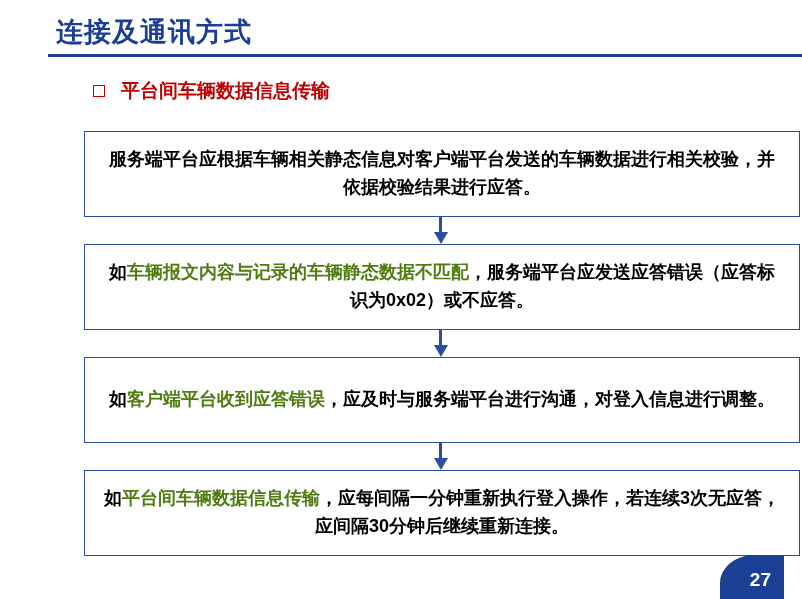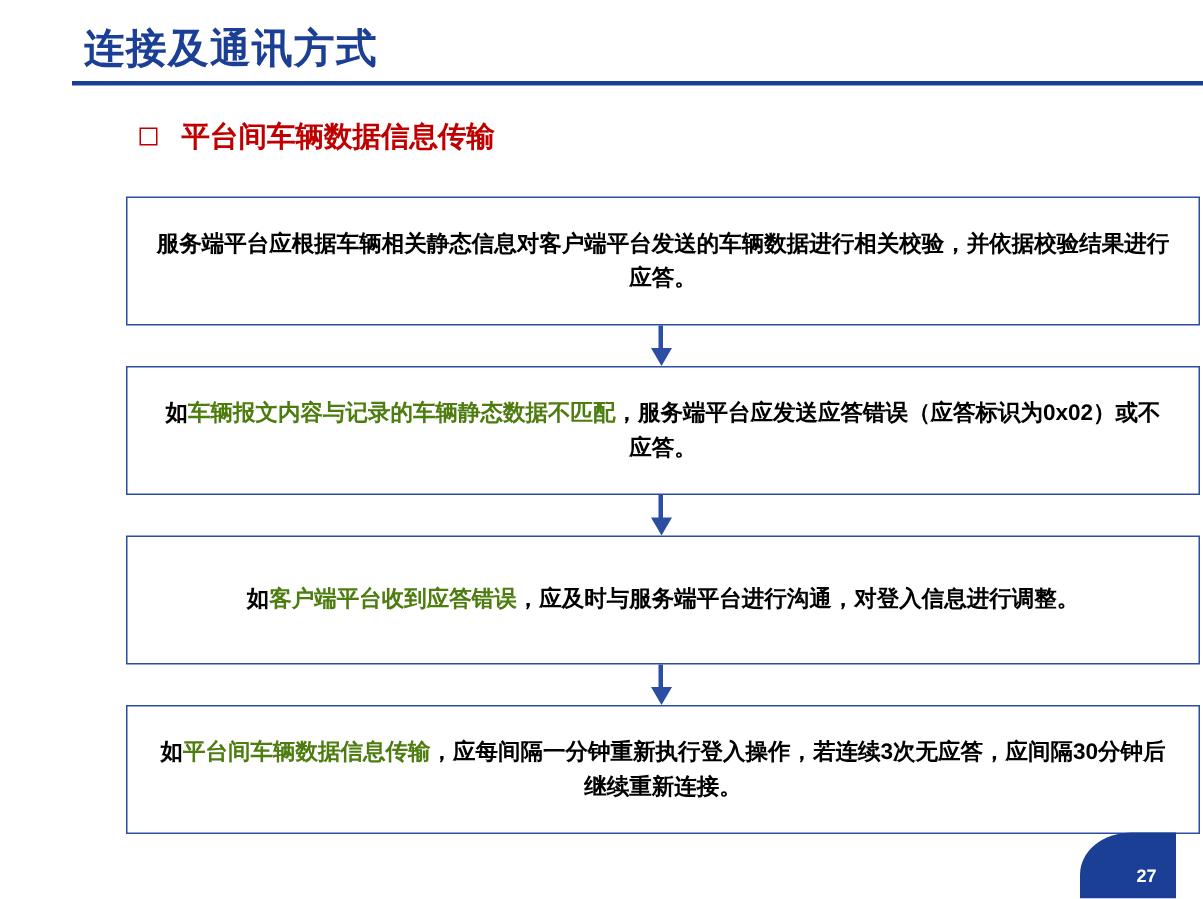--- a/index.html
+++ b/index.html
@@ -78,21 +78,21 @@
     width: 716px;
     box-sizing: border-box;
     border: 1.6px solid #2b4ea0;
     background: #ffffff;
     display: flex;
     align-items: center;
     justify-content: center;
     padding: 6px 18px;
   }
   .box-text {
-    font-size: 15px;
+    font-size: 18px;
     font-weight: bold;
     color: #000000;
     line-height: 1.55;
     text-align: center;
     width: 100%;
   }
   .box-text .red {
     color: #4d7c0f;
   }
   .box1 { top: 131px; height: 86px; }
@@ -137,21 +137,21 @@
     width: 64px;
     height: 44px;
     background: #1b3f94;
     border-top-left-radius: 34px 28px;
   }
   .page-num {
     position: absolute;
     right: 13px;
     bottom: 8px;
     color: #ffffff;
-    font-size: 12px;
+    font-size: 19px;
     font-weight: bold;
   }
 </style>
 </head>
 <body>
 
 <div class="slide">
 
   <div class="title-bar">
     <div class="title-text">连接及通讯方式</div>

